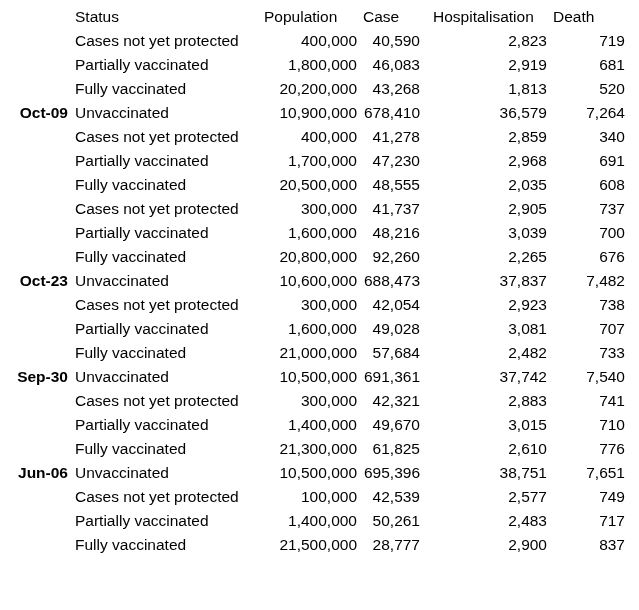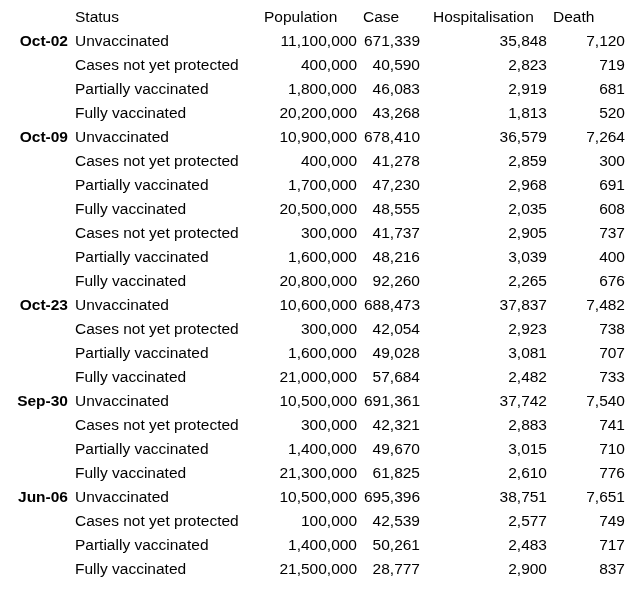--- a/index.html
+++ b/index.html
@@ -66,28 +66,20 @@
         <th class="h-date"></th>
         <th class="h-status">Status</th>
         <th class="h-pop">Population</th>
         <th class="h-case">Case</th>
         <th class="h-hosp">Hospitalisation</th>
         <th class="h-death">Death</th>
       </tr>
     </thead>
     <tbody>
         <tr>
-          <td class="cell-date">Oct-02</td>
-          <td class="cell-status">Unvaccinated</td>
-          <td class="num">11,100,000</td>
-          <td class="num">671,339</td>
-          <td class="num">35,848</td>
-          <td class="num">7,120</td>
-        </tr>
-        <tr>
           <td class="cell-date"></td>
           <td class="cell-status">Cases not yet protected</td>
           <td class="num">400,000</td>
           <td class="num">40,590</td>
           <td class="num">2,823</td>
           <td class="num">719</td>
         </tr>
         <tr>
           <td class="cell-date"></td>
           <td class="cell-status">Partially vaccinated</td>
@@ -111,21 +103,21 @@
           <td class="num">678,410</td>
           <td class="num">36,579</td>
           <td class="num">7,264</td>
         </tr>
         <tr>
           <td class="cell-date"></td>
           <td class="cell-status">Cases not yet protected</td>
           <td class="num">400,000</td>
           <td class="num">41,278</td>
           <td class="num">2,859</td>
-          <td class="num">300</td>
+          <td class="num">340</td>
         </tr>
         <tr>
           <td class="cell-date"></td>
           <td class="cell-status">Partially vaccinated</td>
           <td class="num">1,700,000</td>
           <td class="num">47,230</td>
           <td class="num">2,968</td>
           <td class="num">691</td>
         </tr>
         <tr>
@@ -143,21 +135,21 @@
           <td class="num">41,737</td>
           <td class="num">2,905</td>
           <td class="num">737</td>
         </tr>
         <tr>
           <td class="cell-date"></td>
           <td class="cell-status">Partially vaccinated</td>
           <td class="num">1,600,000</td>
           <td class="num">48,216</td>
           <td class="num">3,039</td>
-          <td class="num">400</td>
+          <td class="num">700</td>
         </tr>
         <tr>
           <td class="cell-date"></td>
           <td class="cell-status">Fully vaccinated</td>
           <td class="num">20,800,000</td>
           <td class="num">92,260</td>
           <td class="num">2,265</td>
           <td class="num">676</td>
         </tr>
         <tr>

